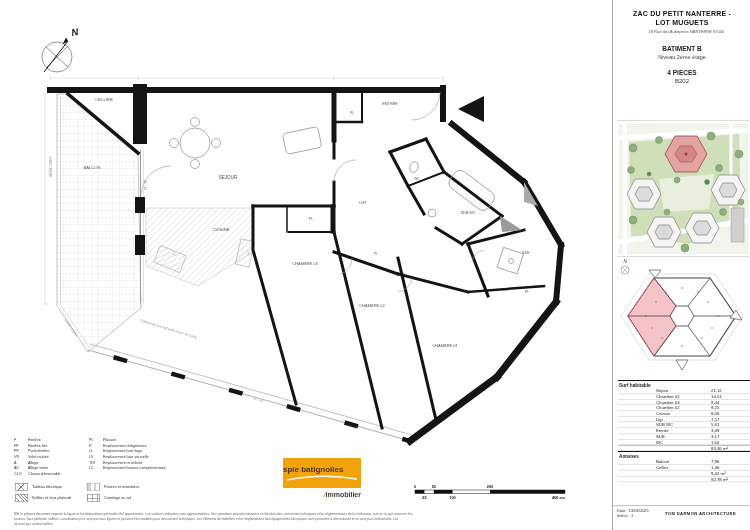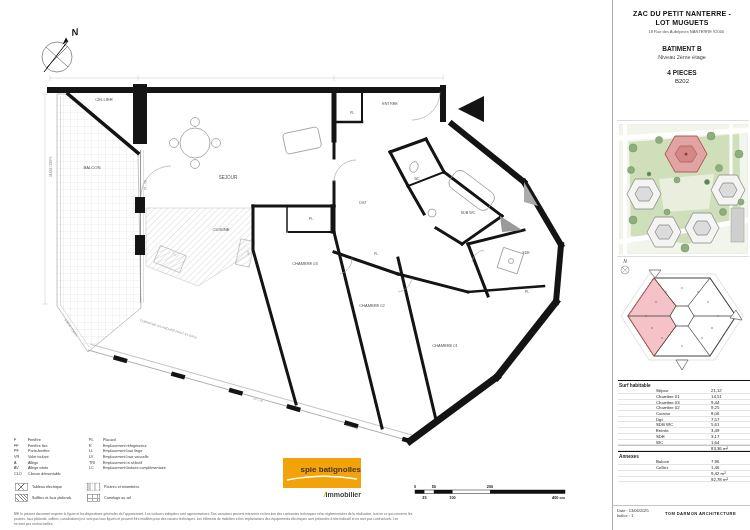--- a/index.html
+++ b/index.html
@@ -47,21 +47,21 @@
            linear-gradient(45deg,transparent 44%,#999 44%,#999 48%,transparent 48%);}
   .sw-poutres{border:1px dashed #777;background:repeating-linear-gradient(90deg,#aaa 0 1px,transparent 1px 5px);}
   .sw-soffites{background:repeating-linear-gradient(45deg,#888 0 1px,transparent 1px 4px);}
   .sw-carrelage{background:repeating-linear-gradient(0deg,#aaa 0 1px,transparent 1px 5px),
                 repeating-linear-gradient(90deg,#aaa 0 1px,transparent 1px 5px);}
   .notewrap{position:absolute;left:14px;top:511px;width:1180px;transform:scale(.5);transform-origin:0 0;
             font-size:6.6px;line-height:10px;color:#666;}
 
   
   .logo-box{position:absolute;left:283px;top:458px;width:78px;height:30px;background:#F2A30A;}
-  .logo-text{position:absolute;left:0;top:7px;width:78px;text-align:right;font-size:8px;font-weight:bold;color:#4a3423;}
+  .logo-text{position:absolute;left:0;top:7px;width:78px;text-align:left;font-size:8px;font-weight:bold;color:#4a3423;}
   .logo-sub{position:absolute;left:283px;top:491px;width:78px;text-align:right;font-size:7px;font-weight:bold;color:#3c3c3c;}
   .logo-sub .slash{color:#F2A30A;font-style:italic;}
 </style>
 </head>
 <body>
 
 <svg class="abs" style="left:0;top:0" width="612" height="530" viewBox="0 0 612 530">
   <defs>
     <pattern id="grid" width="7" height="7" patternUnits="userSpaceOnUse">
       <path d="M7,0 L0,0 0,7" fill="none" stroke="#d9d9d9" stroke-width="0.5"></path>

